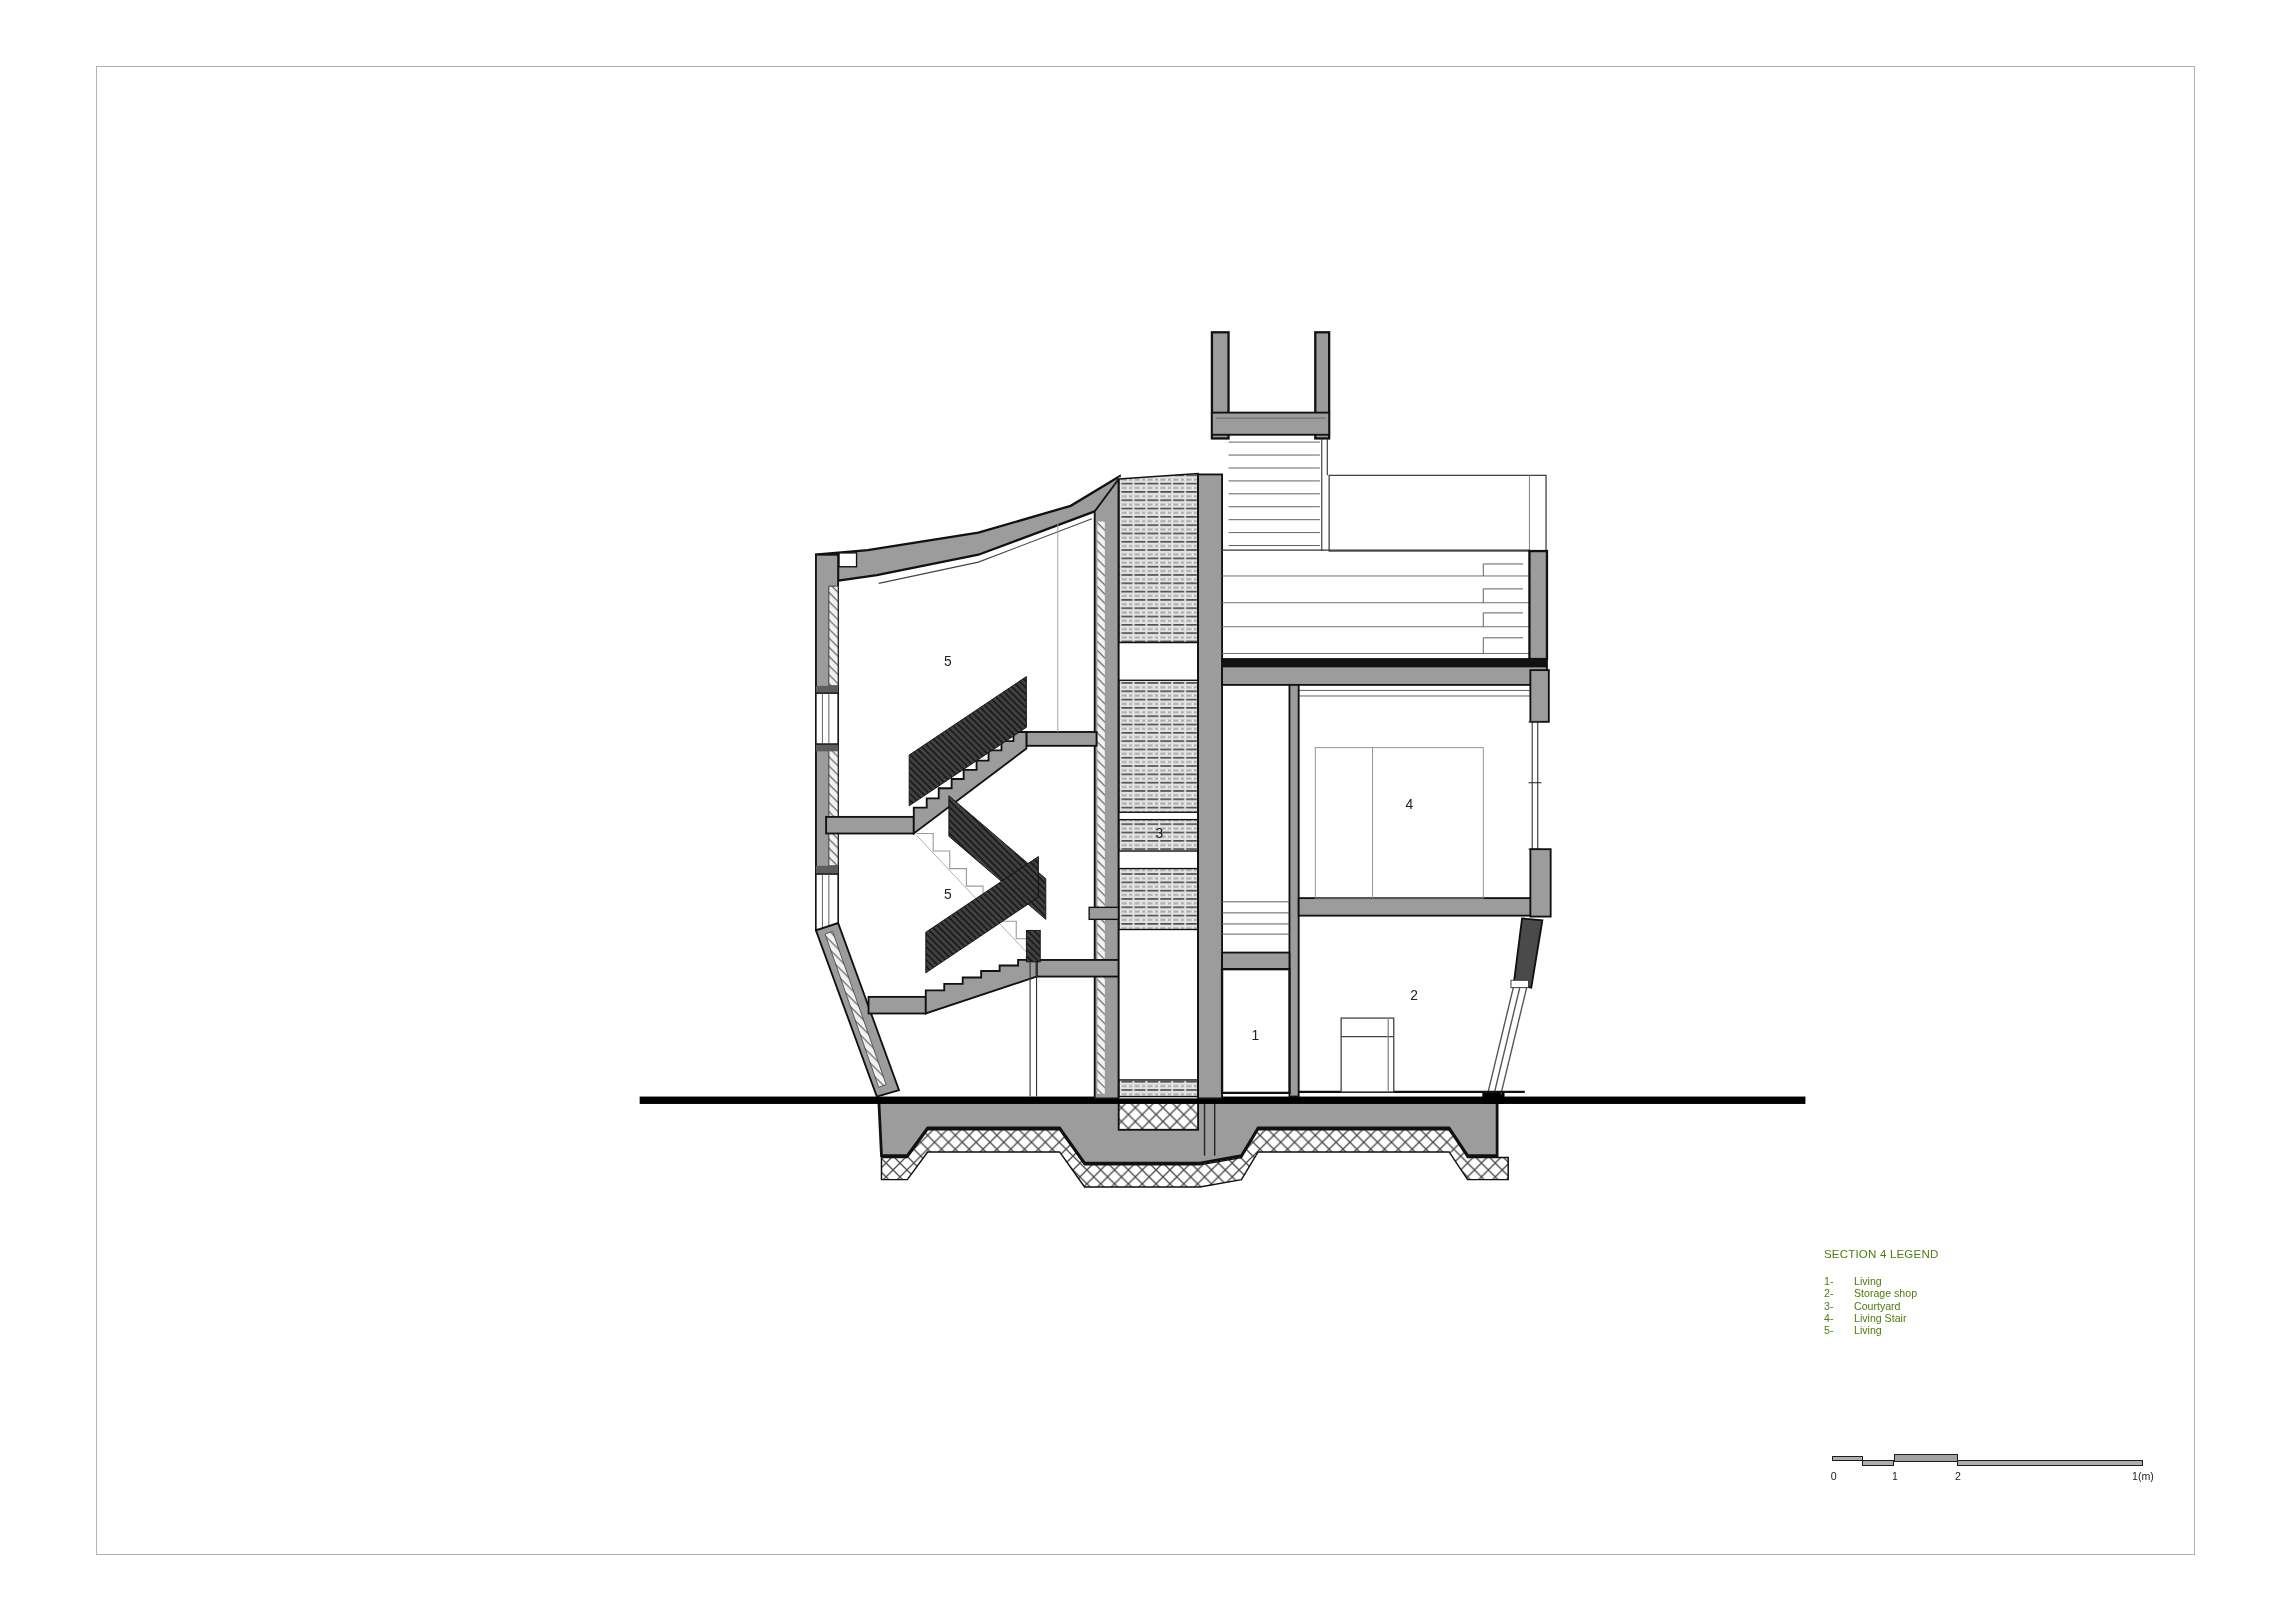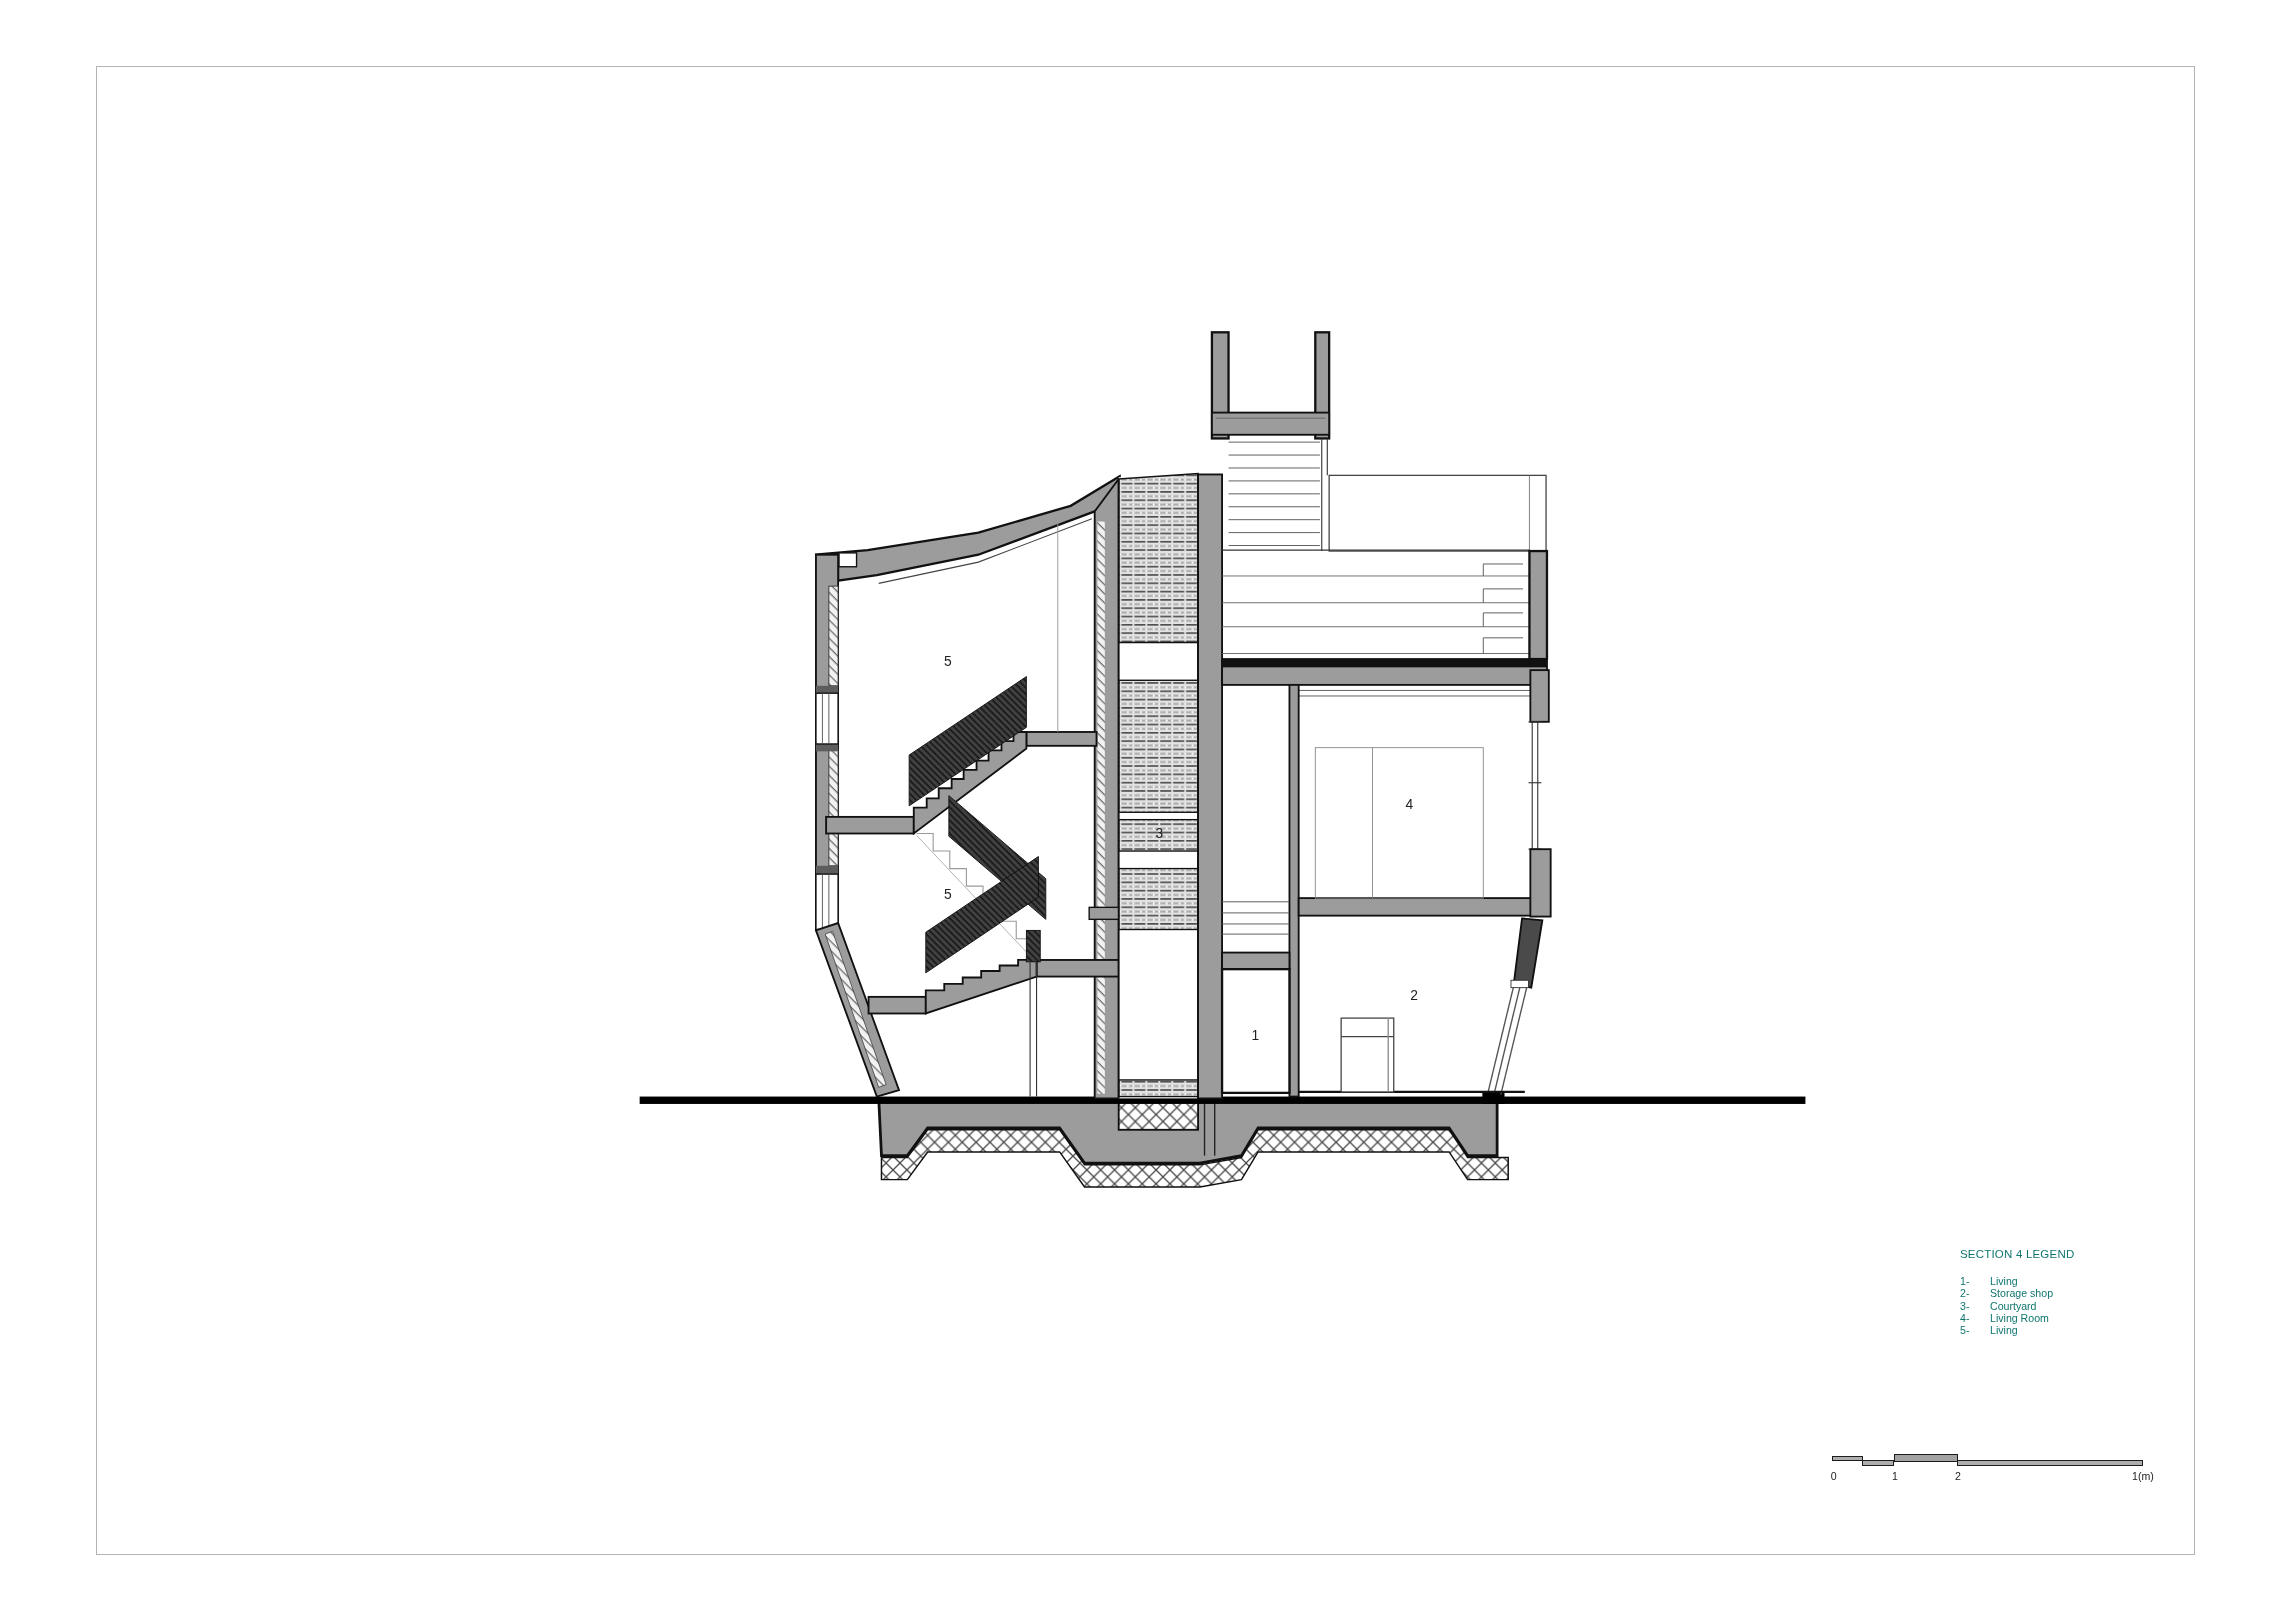--- a/index.html
+++ b/index.html
@@ -2,21 +2,21 @@
 <html style="font-size:14.8px"><head>
 <meta charset="utf-8">
 <style>
   html,body{margin:0;padding:0;background:#ffffff;}
   .stage{position:relative;width:2290px;height:1619px;background:#ffffff;overflow:hidden;
          font-family:"Liberation Sans", sans-serif;}
   .page-border{position:absolute;left:96px;top:66px;width:2097px;height:1487px;
                border:0.9px solid #b3b3b3;}
   svg{position:absolute;left:0;top:0;}
   
-  .legend{position:absolute;left:1960px;top:1248px;color:#0f766e;}
+  .legend{position:absolute;left:1824px;top:1248px;color:#4d7c0f;}
   .legend-title{font-size:11.5px;letter-spacing:0.2px;margin:0 0 14.8px 0;}
   .legend-row{font-size:10.6px;line-height:12.4px;display:flex;}
   .legend-num{width:30px;}
   
   .scalebar{position:absolute;left:1832px;top:1451px;width:332px;height:37px;}
   .seg{position:absolute;border:0.9px solid #1c1c1c;background:#aeaeae;box-sizing:border-box;}
   .seg-a{left:0px;top:4.6px;width:31px;height:5.5px;}
   .seg-b{left:30px;top:9.2px;width:32px;height:5.5px;}
   .seg-c{left:62px;top:2.8px;width:64px;height:8.3px;background:#a3a3a3;}
   .seg-d{left:125px;top:9.2px;width:186px;height:5.5px;}
@@ -236,21 +236,21 @@
     <div class="legend-row">
       <span class="legend-num">2-</span>
       <span>Storage shop</span>
     </div>
     <div class="legend-row">
       <span class="legend-num">3-</span>
       <span>Courtyard</span>
     </div>
     <div class="legend-row">
       <span class="legend-num">4-</span>
-      <span>Living Room</span>
+      <span>Living Stair</span>
     </div>
     <div class="legend-row">
       <span class="legend-num">5-</span>
       <span>Living</span>
     </div>
   </div>
 
   <div class="scalebar">
     <div class="seg seg-a"></div>
     <div class="seg seg-b"></div>

